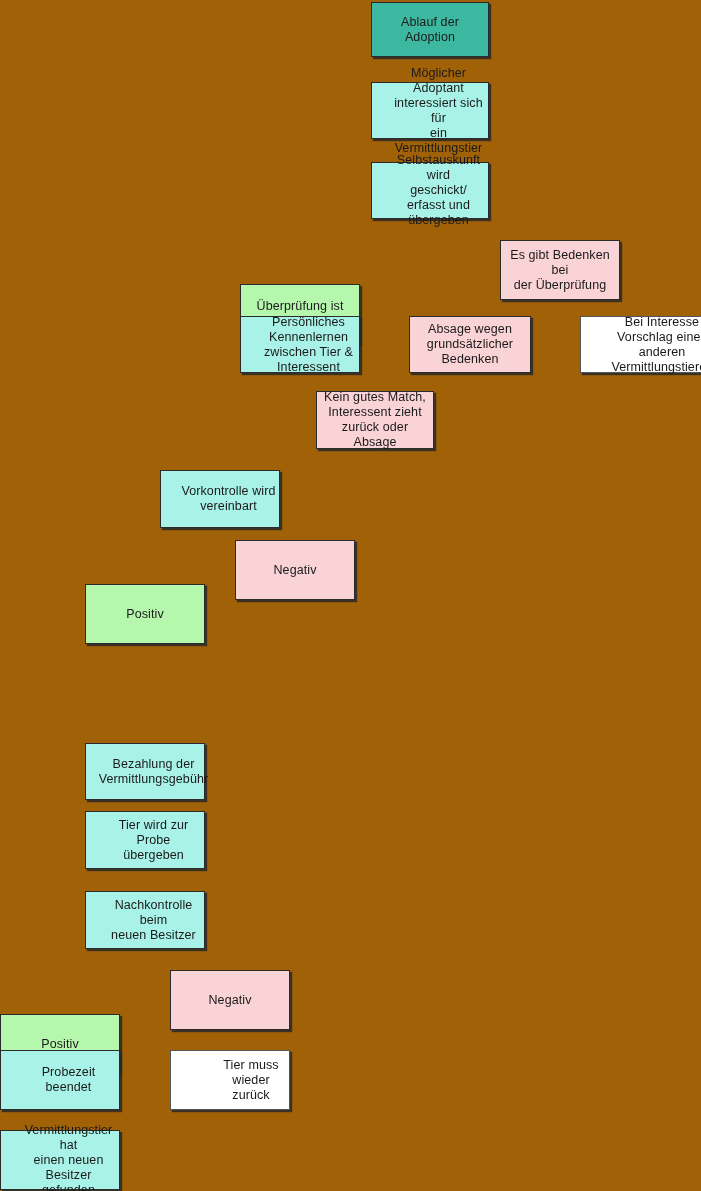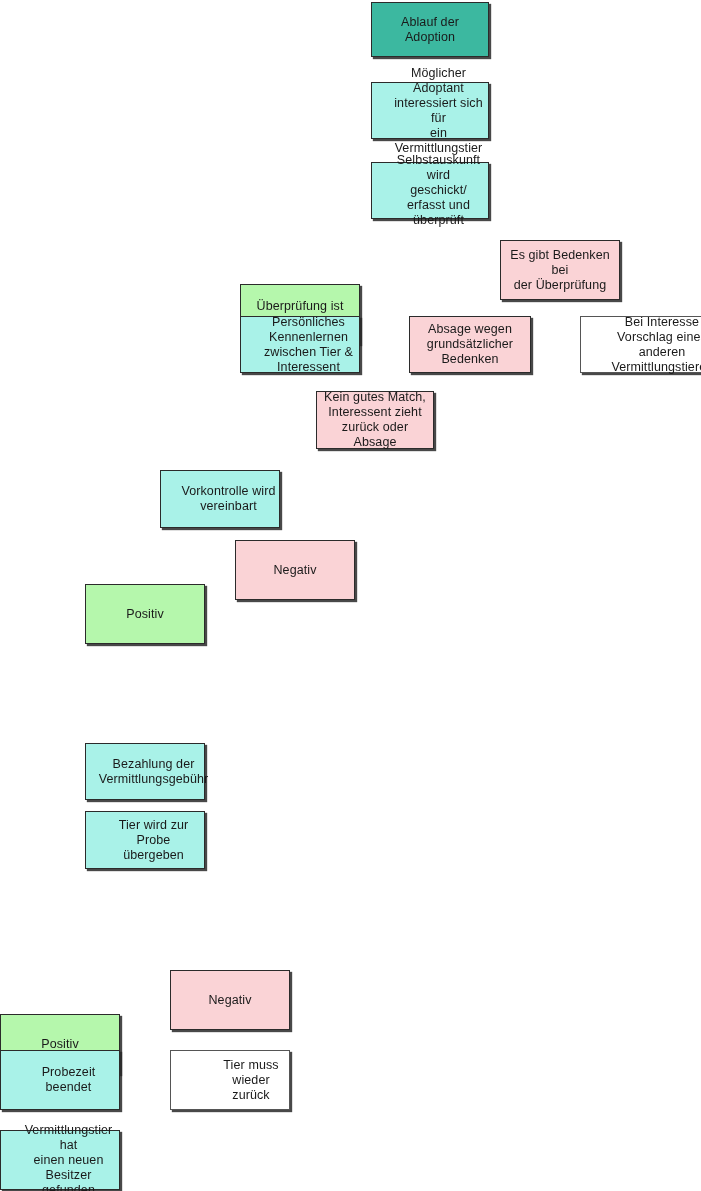--- a/index.html
+++ b/index.html
@@ -8,21 +8,21 @@
     padding: 0;
     background: #000000;
   }
   body {
     font-family: "Liberation Sans", sans-serif;
   }
   #canvas {
     position: relative;
     width: 701px;
     height: 1191px;
-    background: #ffffff;
+    background: #a16207;
     overflow: hidden;
   }
   .node {
     position: absolute;
     box-sizing: border-box;
     border: 1px solid #2b2b2b;
     display: flex;
     align-items: center;
     justify-content: center;
     text-align: center;
@@ -44,21 +44,21 @@
 </head>
 <body>
 
 <div id="canvas">
     <div class="node fill-teal" style="left: 371px; top: 2px; width: 118px; height: 55px;">Ablauf der Adoption</div>
     <div class="node fill-cyan" style="left: 371px; top: 82px; width: 118px; height: 57px;">Möglicher Adoptant
 interessiert sich für
 ein Vermittlungstier</div>
     <div class="node fill-cyan" style="left: 371px; top: 162px; width: 118px; height: 57px;">Selbstauskunft wird
 geschickt/ erfasst und
-überprüft</div>
+übergeben</div>
     <div class="node fill-green" style="left: 240px; top: 240px; width: 120px; height: 60px;">Überprüfung ist
 positiv</div>
     <div class="node fill-pink" style="left: 500px; top: 240px; width: 120px; height: 60px;">Es gibt Bedenken bei
 der Überprüfung</div>
     <div class="node fill-cyan" style="left: 240px; top: 316px; width: 120px; height: 57px;">Persönliches
 Kennenlernen
 zwischen Tier &amp;
 Interessent</div>
     <div class="node fill-pink" style="left: 409px; top: 316px; width: 122px; height: 57px;">Absage wegen
 grundsätzlicher
@@ -71,20 +71,22 @@
 Interessent zieht
 zurück oder Absage</div>
     <div class="node fill-cyan" style="left: 160px; top: 470px; width: 120px; height: 58px;">Vorkontrolle wird
 vereinbart</div>
     <div class="node fill-green" style="left: 85px; top: 540px; width: 120px; height: 60px;">Positiv</div>
     <div class="node fill-pink" style="left: 235px; top: 540px; width: 120px; height: 60px;">Negativ</div>
     <div class="node fill-cyan" style="left: 85px; top: 728px; width: 120px; height: 57px; margin-top: 15px;">Bezahlung der
 Vermittlungsgebühr</div>
     <div class="node fill-cyan" style="left: 85px; top: 811px; width: 120px; height: 58px;">Tier wird zur Probe
 übergeben</div>
+    <div class="node fill-cyan" style="left: 85px; top: 891px; width: 120px; height: 58px;">Nachkontrolle beim
+neuen Besitzer</div>
     <div class="node fill-green" style="left: 0px; top: 970px; width: 120px; height: 60px;">Positiv</div>
     <div class="node fill-pink" style="left: 170px; top: 970px; width: 120px; height: 60px;">Negativ</div>
     <div class="node fill-cyan" style="left: 0px; top: 1050px; width: 120px; height: 60px;">Probezeit beendet</div>
     <div class="node fill-white" style="left: 170px; top: 1050px; width: 120px; height: 60px;">Tier muss wieder
 zurück</div>
     <div class="node fill-cyan" style="left: 0px; top: 1130px; width: 120px; height: 60px;">Vermittlungstier hat
 einen neuen Besitzer
 gefunden</div>
   </div>
 

